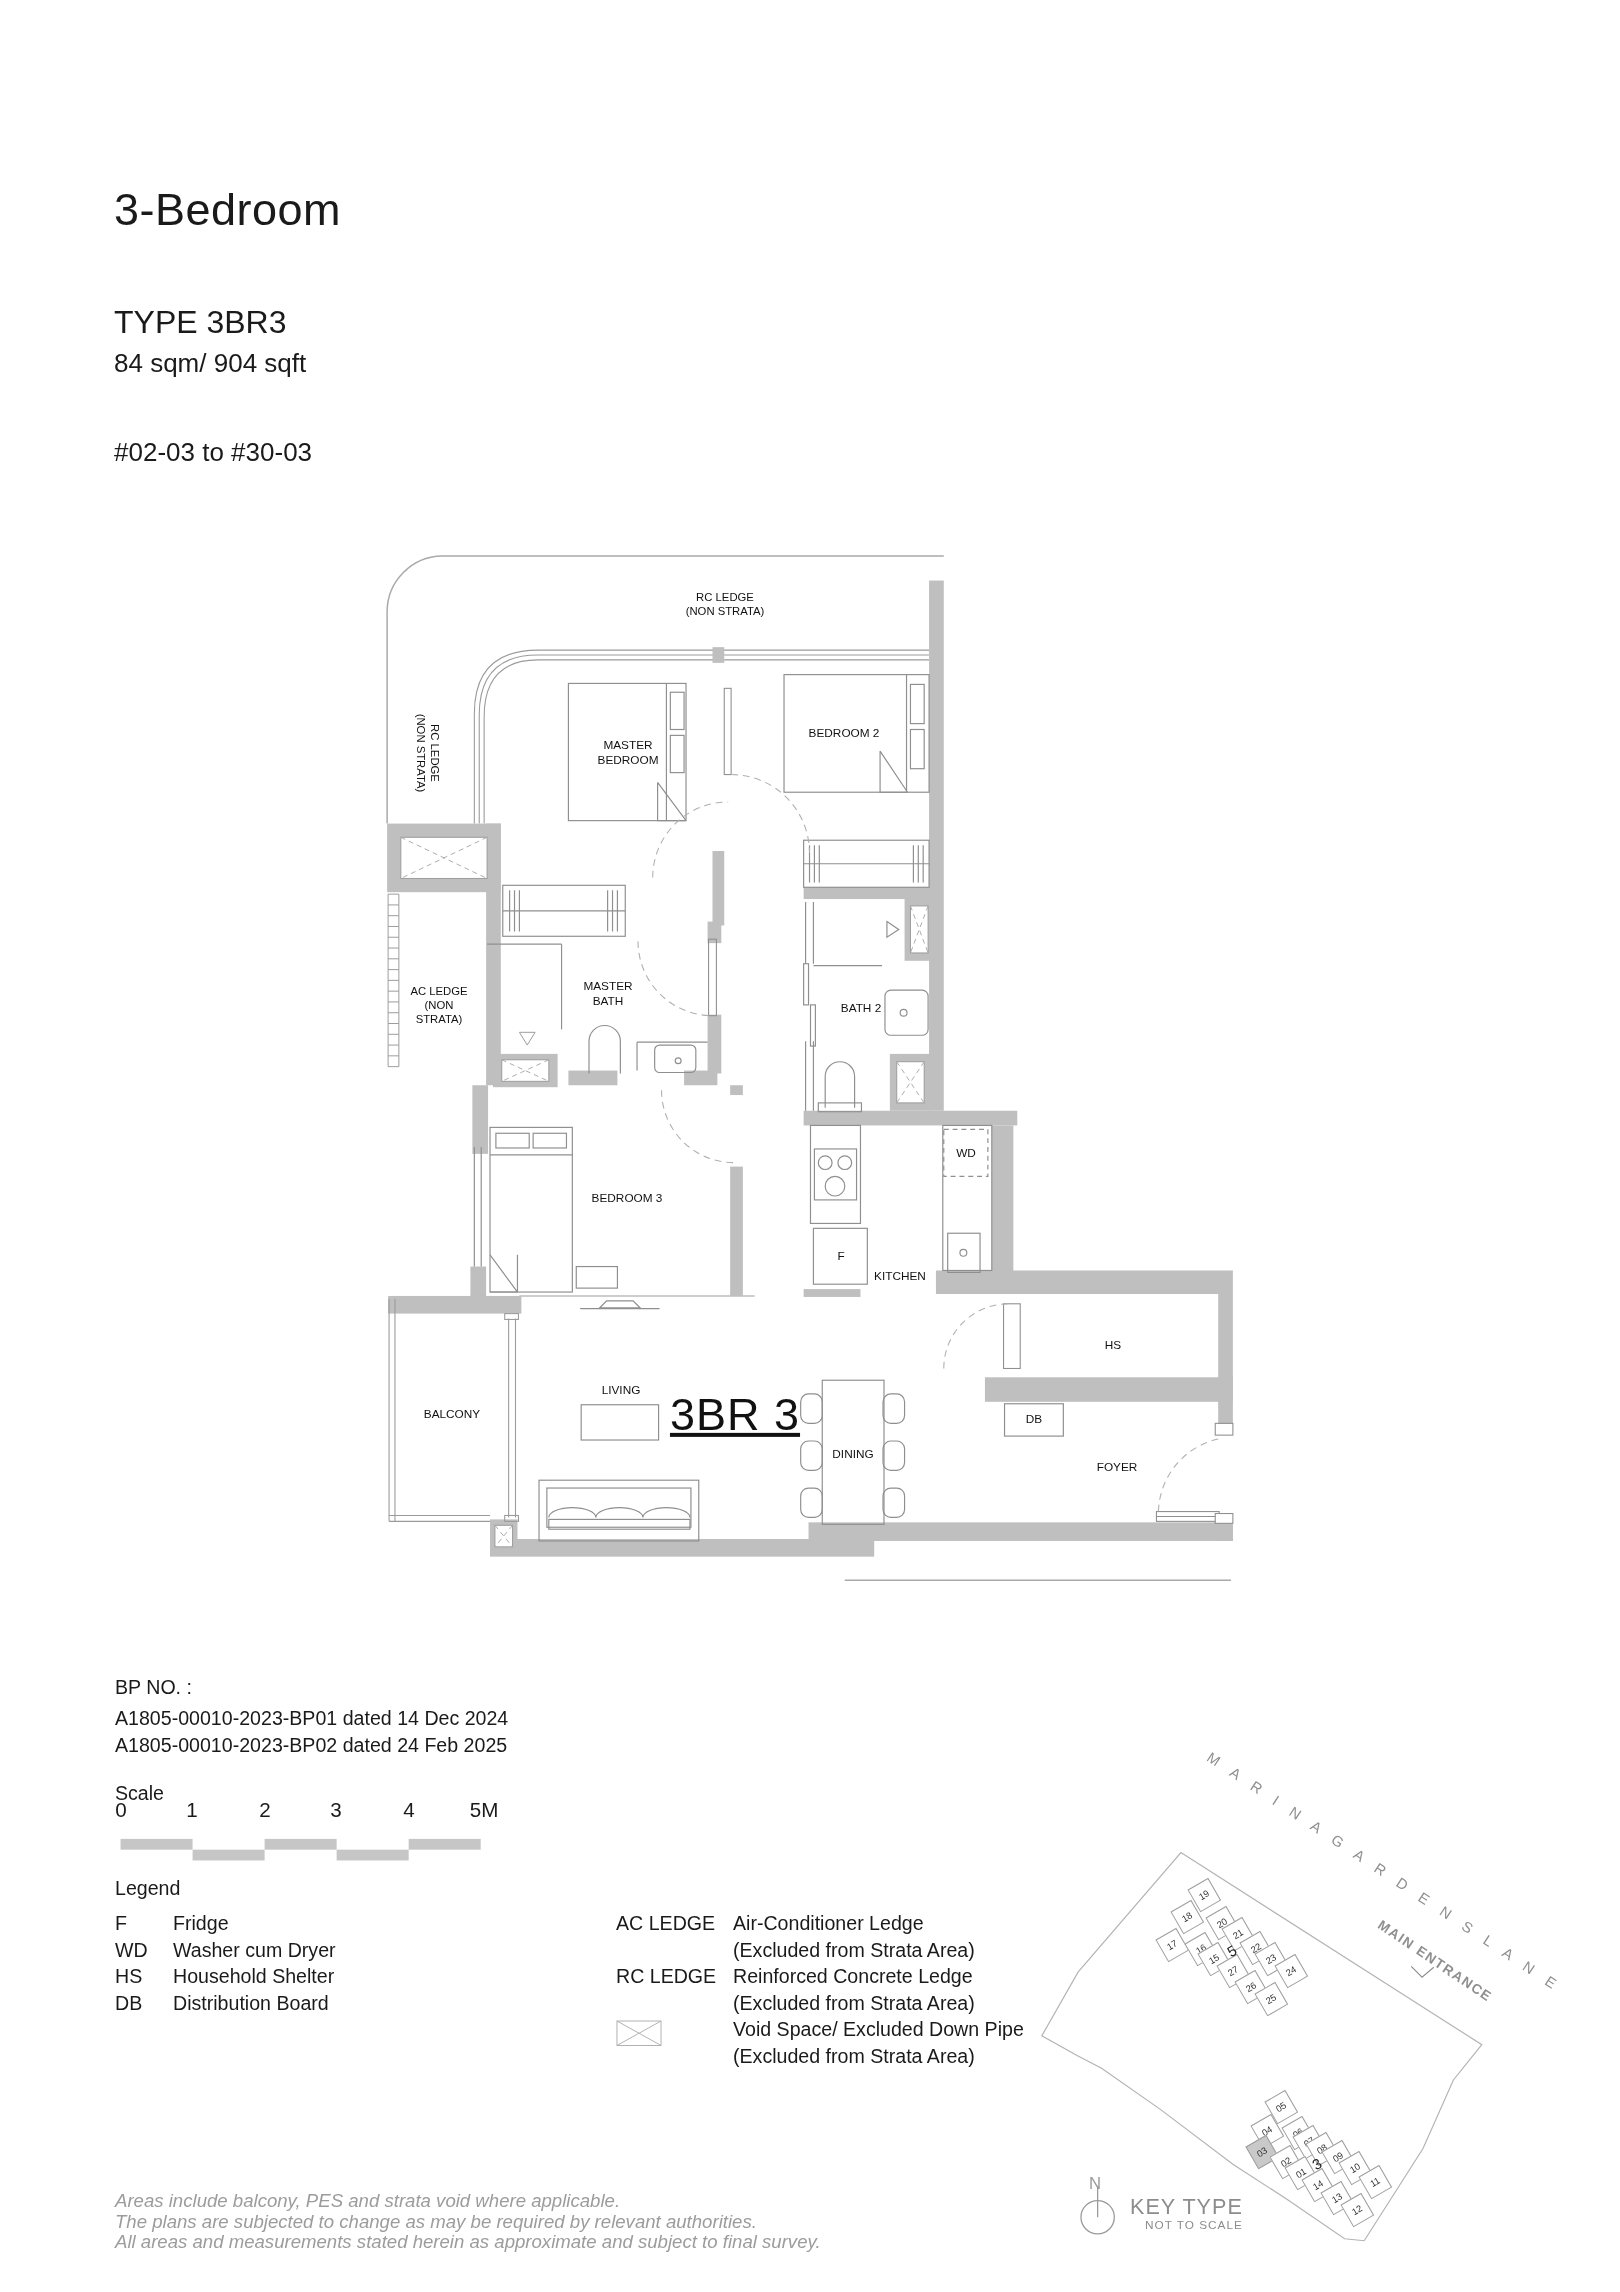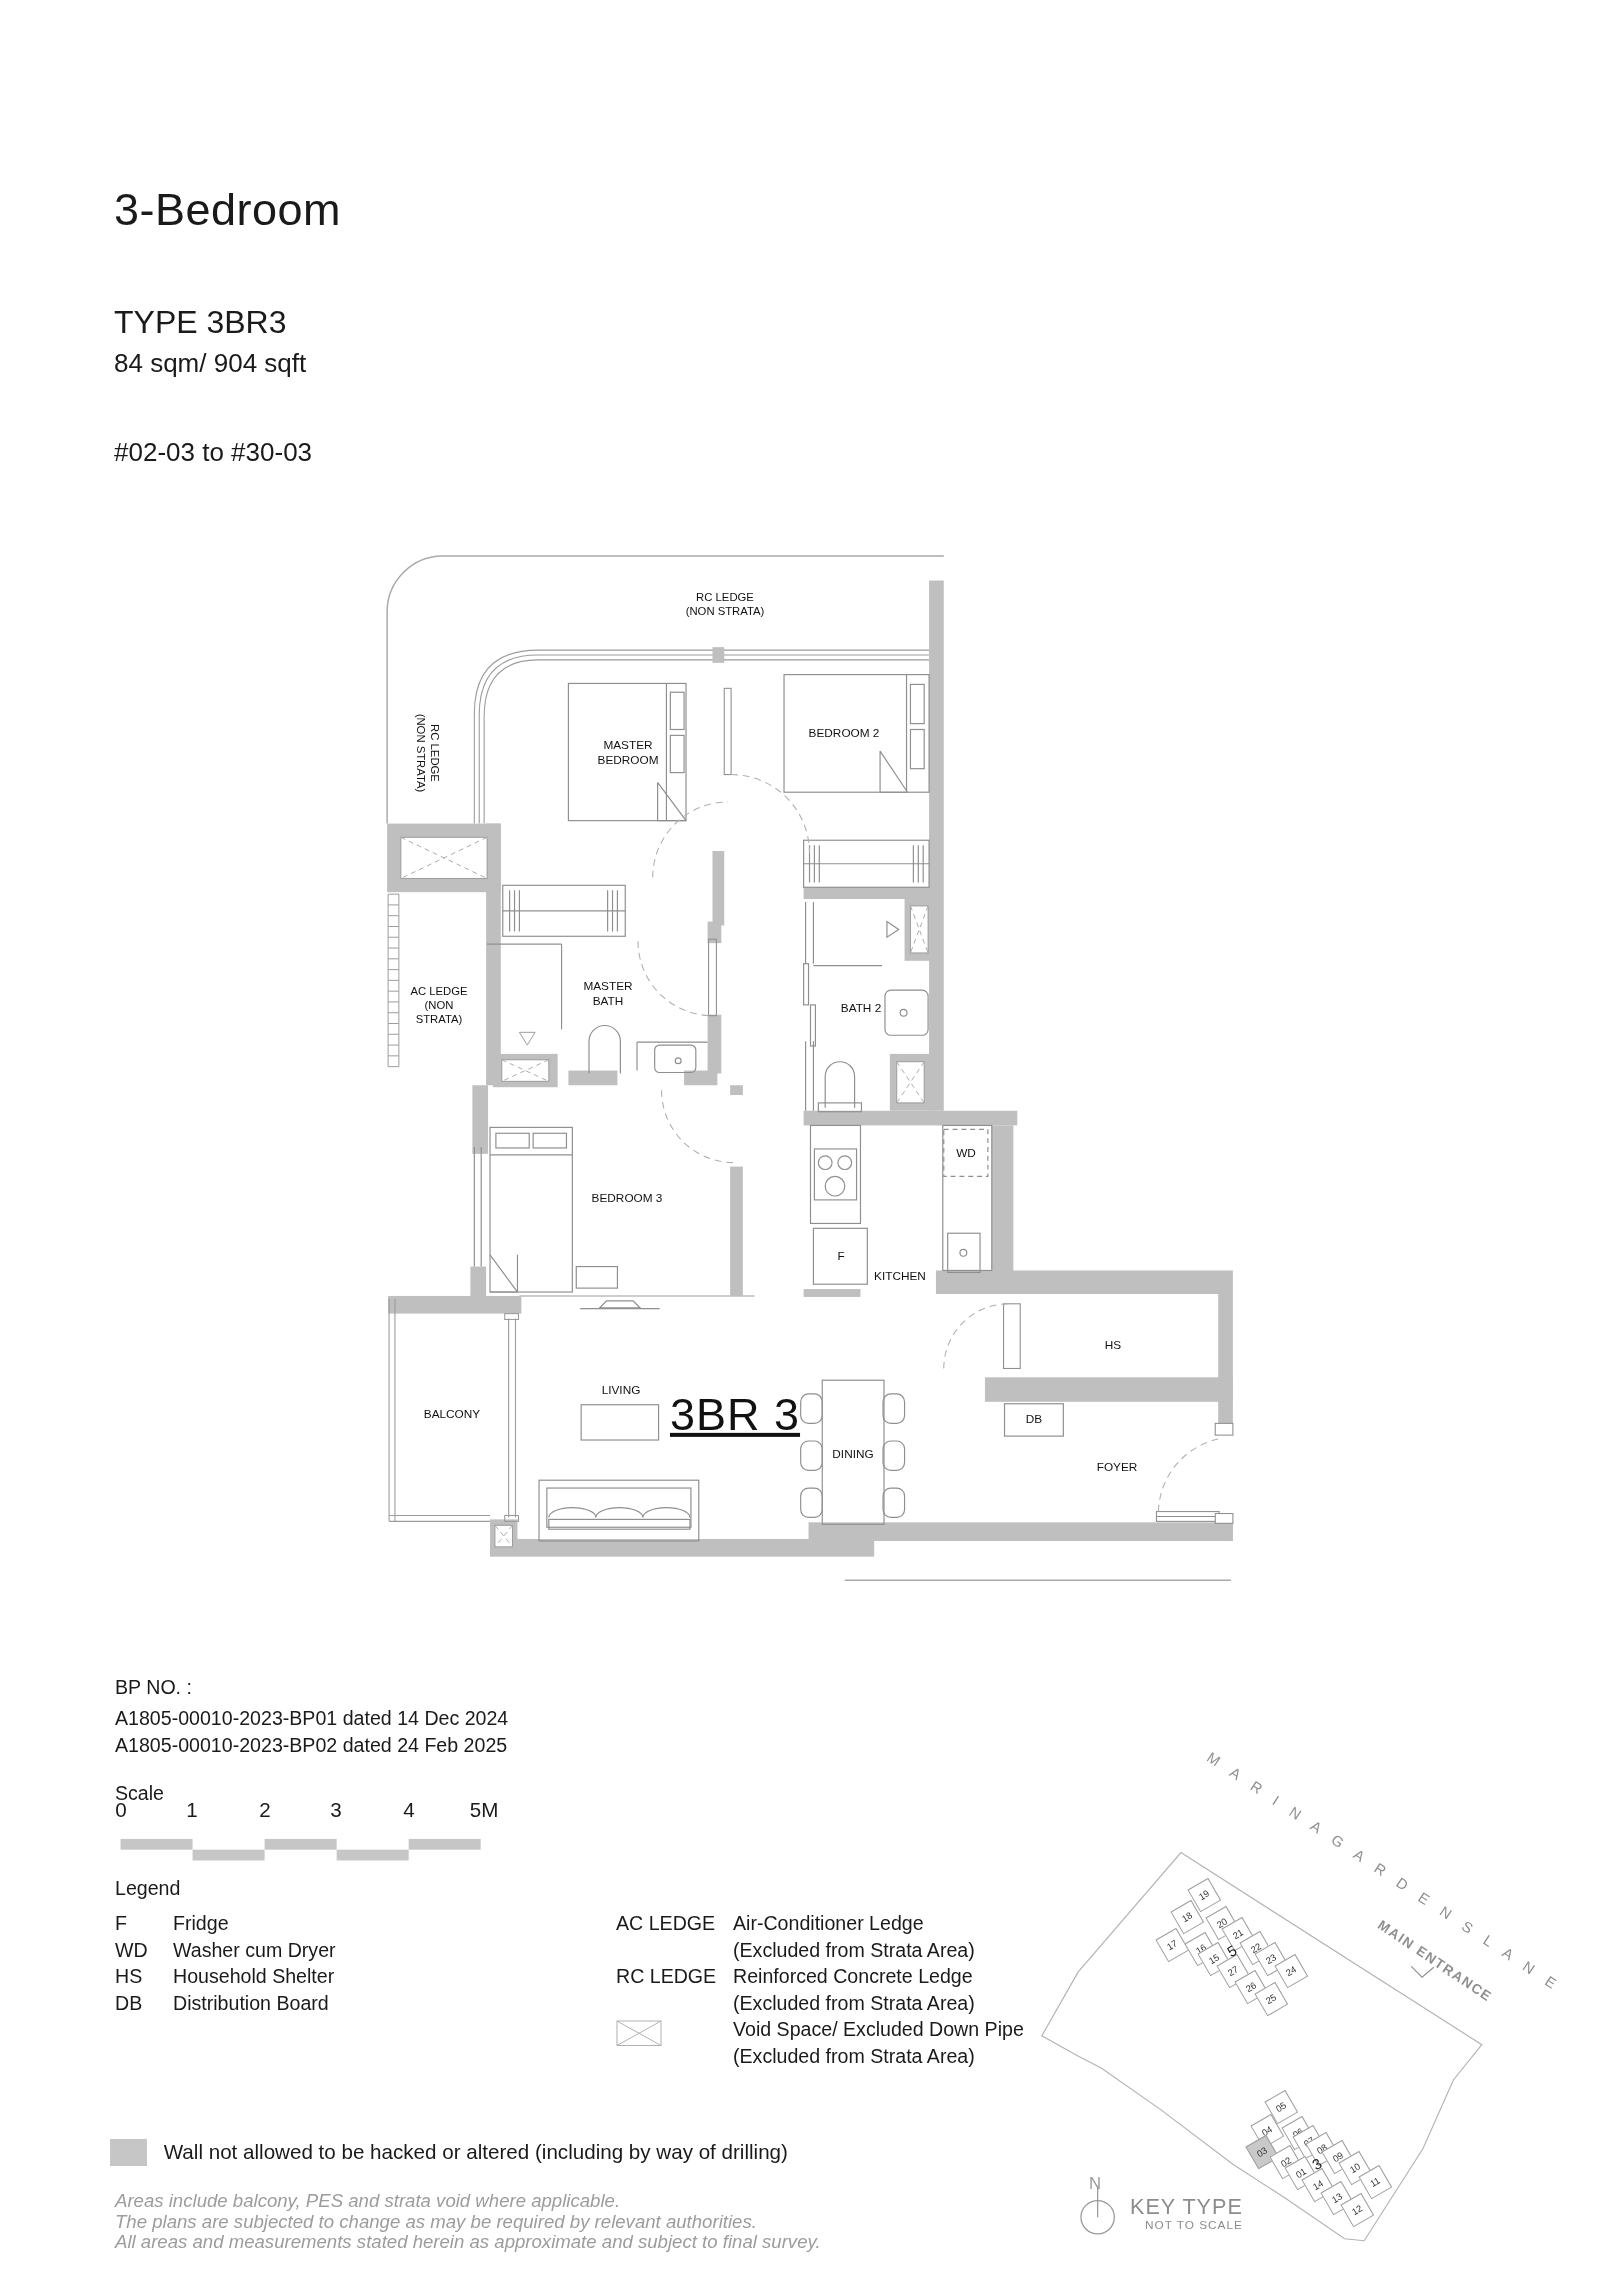--- a/index.html
+++ b/index.html
@@ -333,24 +333,20 @@
       <span class="lg-rkey">
         <svg width="46" height="26.5" viewBox="0 0 47 27" style="margin-top:3.9px">
           <rect x="1" y="1" width="45" height="25" fill="none" stroke="#b0b0b0"></rect>
           <path d="M1,1 L46,26 M46,1 L1,26" fill="none" stroke="#b0b0b0"></path>
         </svg>
       </span>
       <span><span>Void Space/ Excluded Down Pipe</span><br><span>(Excluded from Strata Area)</span></span>
     </div>
   </div>
 
-  <div class="abs note-row">
-    <span class="note-swatch"></span>
-    <span>Wall not allowed to be hacked or altered (including by way of drilling)</span>
-  </div>
 
   <div class="abs footer">
 
   <div>Areas include balcony, PES and strata void where applicable.</div>
       <div>The plans are subjected to change as may be required by relevant authorities.</div>
       <div>All areas and measurements stated herein as approximate and subject to final survey.</div>
     </div>
 
   <span class="kp-street">M A R I N A  G A R D E N S  L A N E</span>
   <span class="kp-entrance">MAIN ENTRANCE</span>

